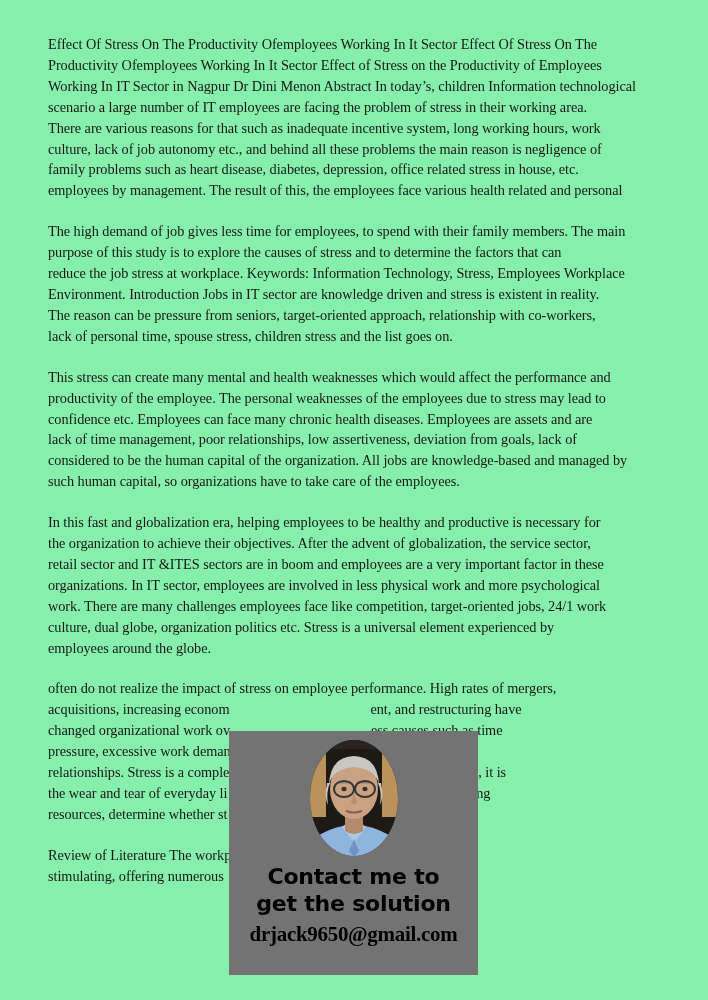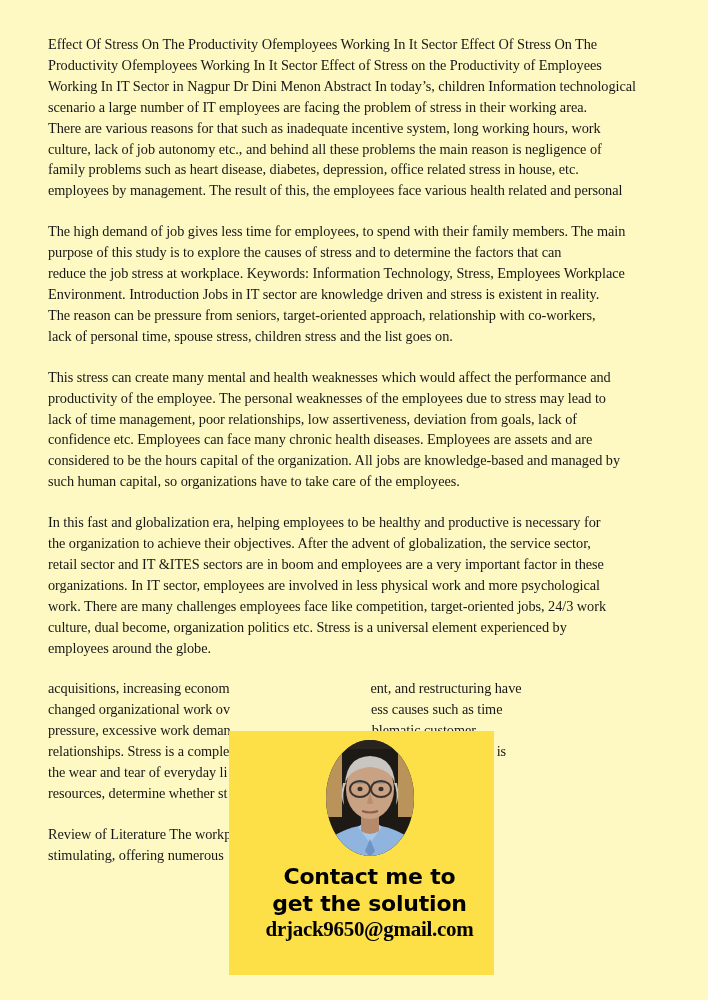--- a/index.html
+++ b/index.html
@@ -17,21 +17,21 @@
     color: #1a1a1a;
   }
 
   
   #document-page {
     position: absolute;
     left: 0;
     top: 0;
     width: 708px;
     height: 1000px;
-    background: #fef9c3;
+    background: #86efac;
   }
   #text-column {
     position: absolute;
     left: 48px;
     top: 34px;
     width: 600px;
   }
   .paragraph {
     margin: 0 0 20px 0;
   }
@@ -45,27 +45,26 @@
     white-space: pre;
   }
 
   
   #contact-overlay {
     position: absolute;
     left: 229px;
     top: 731px;
     width: 249px;
     height: 244px;
-    background: #fde047;
+    background: #737373;
     z-index: 20;
     display: flex;
     flex-direction: column;
     align-items: center;
     overflow: hidden;
-    padding-left: 16px;
   }
 
   
   #contact-portrait {
     margin-top: 8px;
     width: 96px;
     height: 118px;
     position: relative;
   }
   #contact-portrait svg {
@@ -79,20 +78,21 @@
     line-height: 27px;
     color: #000000;
     text-align: center;
     letter-spacing: -0.2px;
     white-space: pre;
   }
   #overlay-headline-block {
     margin-top: 6px;
   }
   #contact-email {
+    margin-top: 5px;
     font-family: "Liberation Serif", "DejaVu Serif", serif;
     font-weight: bold;
     font-size: 21px;
     line-height: 24px;
     color: #000000;
     text-align: center;
     letter-spacing: -0.3px;
     white-space: pre;
   }
 </style>
@@ -119,37 +119,38 @@
       <span class="text-line">purpose of this study is to explore the causes of stress and to determine the factors that can</span>
       <span class="text-line">reduce the job stress at workplace. Keywords: Information Technology, Stress, Employees Workplace</span>
       <span class="text-line">Environment. Introduction Jobs in IT sector are knowledge driven and stress is existent in reality.</span>
       <span class="text-line">The reason can be pressure from seniors, target-oriented approach, relationship with co-workers,</span>
       <span class="text-line">lack of personal time, spouse stress, children stress and the list goes on.</span>
     </p>
 
     <p class="paragraph">
       <span class="text-line">This stress can create many mental and health weaknesses which would affect the performance and</span>
       <span class="text-line">productivity of the employee. The personal weaknesses of the employees due to stress may lead to</span>
+      <span class="text-line">confidence etc. Employees can face many chronic health diseases. Employees are assets and are</span>
       <span class="text-line">lack of time management, poor relationships, low assertiveness, deviation from goals, lack of</span>
-      <span class="text-line">confidence etc. Employees can face many chronic health diseases. Employees are assets and are</span>
-      <span class="text-line">considered to be the hours capital of the organization. All jobs are knowledge-based and managed by</span>
+      <span class="text-line">considered to be the human capital of the organization. All jobs are knowledge-based and managed by</span>
       <span class="text-line">such human capital, so organizations have to take care of the employees.</span>
     </p>
 
     <p class="paragraph">
       <span class="text-line">In this fast and globalization era, helping employees to be healthy and productive is necessary for</span>
       <span class="text-line">the organization to achieve their objectives. After the advent of globalization, the service sector,</span>
       <span class="text-line">retail sector and IT &amp;ITES sectors are in boom and employees are a very important factor in these</span>
       <span class="text-line">organizations. In IT sector, employees are involved in less physical work and more psychological</span>
-      <span class="text-line">work. There are many challenges employees face like competition, target-oriented jobs, 24/3 work</span>
-      <span class="text-line">culture, dual become, organization politics etc. Stress is a universal element experienced by</span>
+      <span class="text-line">work. There are many challenges employees face like competition, target-oriented jobs, 24/1 work</span>
+      <span class="text-line">culture, dual globe, organization politics etc. Stress is a universal element experienced by</span>
       <span class="text-line">employees around the globe.</span>
     </p>
 
     <p class="paragraph">
+      <span class="text-line">often do not realize the impact of stress on employee performance. High rates of mergers,</span>
       <span class="text-line">acquisitions, increasing econom                                        ent, and restructuring have</span>
       <span class="text-line">changed organizational work ov                                        ess causes such as time</span>
       <span class="text-line">pressure, excessive work deman                                        blematic customer</span>
       <span class="text-line">relationships. Stress is a comple                                        ays, but simply put, it is</span>
       <span class="text-line">the wear and tear of everyday li                                        with available coping</span>
       <span class="text-line">resources, determine whether st</span>
     </p>
 
     <p class="paragraph">
       <span class="text-line">Review of Literature The workp                                        nic, and highly</span>

